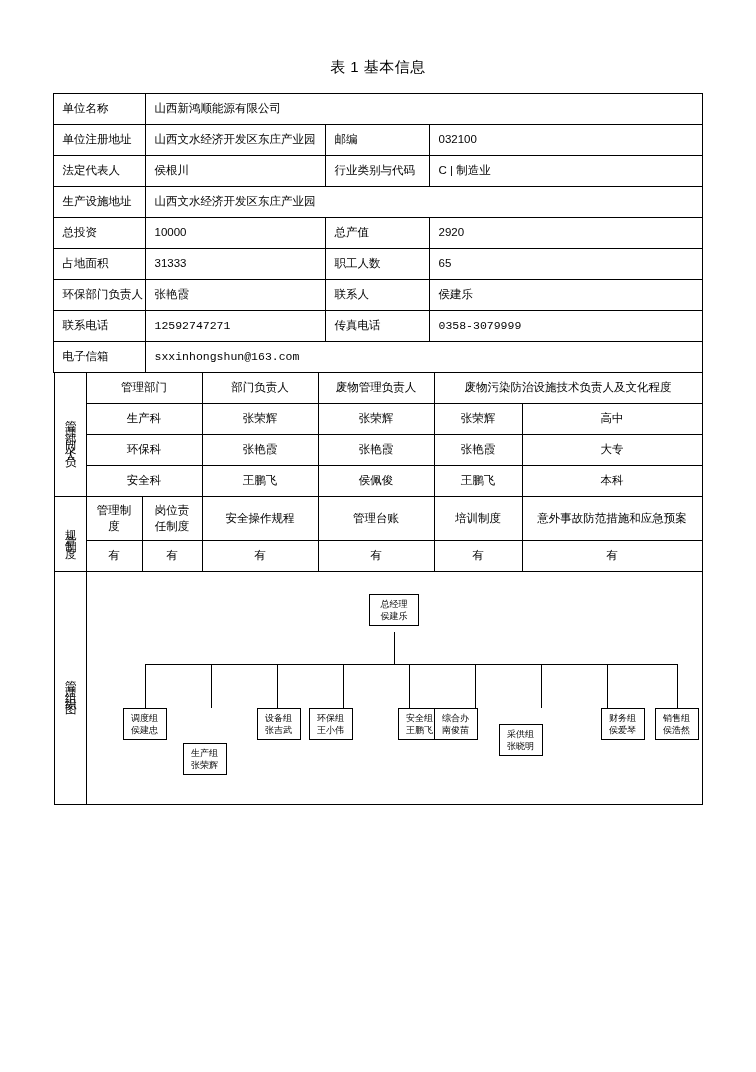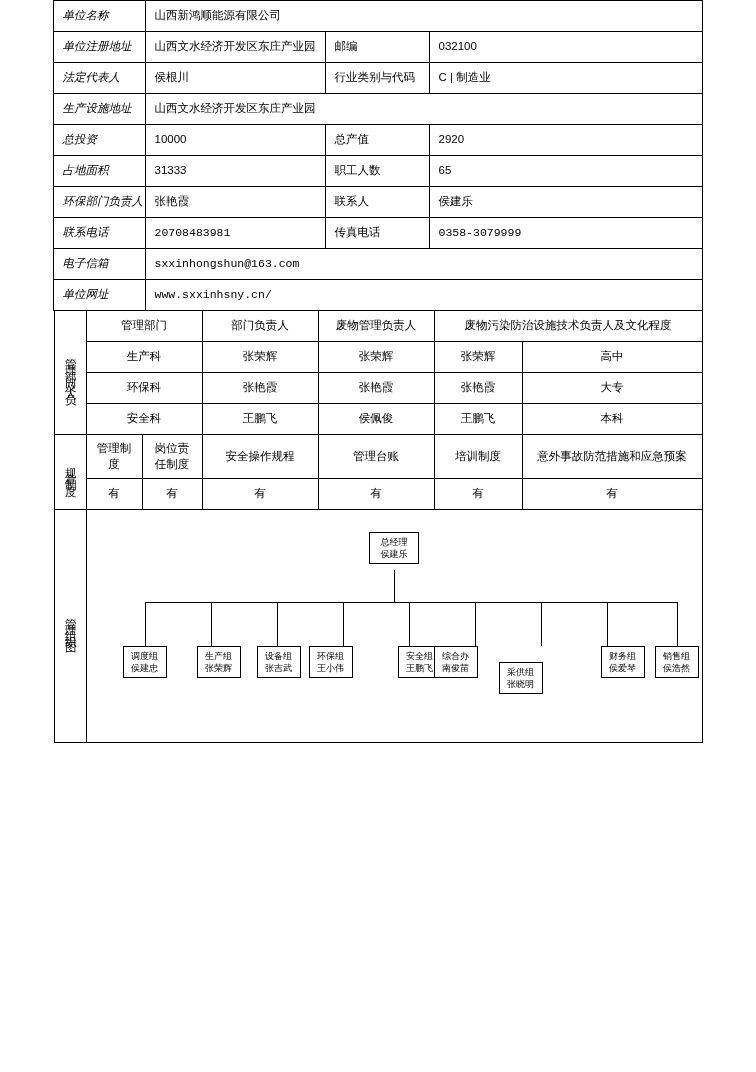--- a/index.html
+++ b/index.html
@@ -39,21 +39,20 @@
     border: 1px solid #000;
     font-size: 11.5px;
     padding: 6px 8px;
     vertical-align: middle;
     line-height: 1.35;
     height: 18px;
   }
   td.label {
     width: 88px;
     white-space: nowrap;
-    font-style: italic;
   }
   td.label2 {
     width: 100px;
     white-space: nowrap;
   }
   .vert {
     writing-mode: vertical-rl;
     text-orientation: upright;
     letter-spacing: 6px;
     font-size: 11.5px;
@@ -117,20 +116,21 @@
     width: 1px;
     top: 76px;
     height: 44px;
   }
 </style>
 </head>
 <body>
 
 <div class="page">
 
+  <div class="page-title">表 1 基本信息</div>
 
   <table class="main">
     <colgroup>
       <col style="width:92px">
       <col style="width:180px">
       <col style="width:104px">
       <col style="width:272px">
     </colgroup>
     <tbody>
 
@@ -174,34 +174,30 @@
 
       <tr>
         <td class="label">环保部门负责人</td>
         <td>张艳霞</td>
         <td class="label2">联系人</td>
         <td>侯建乐</td>
       </tr>
 
       <tr>
         <td class="label">联系电话</td>
-        <td class="mono">20708483981</td>
+        <td class="mono">12592747271</td>
         <td class="label2">传真电话</td>
         <td class="mono">0358-3079999</td>
       </tr>
 
       <tr>
         <td class="label">电子信箱</td>
         <td colspan="3" class="mono">sxxinhongshun@163.com</td>
       </tr>
 
-      <tr>
-        <td class="label">单位网址</td>
-        <td colspan="3" class="mono">www.sxxinhsny.cn/</td>
-      </tr>
     </tbody>
   </table>
 
   <table class="main" style="margin-top:-1px">
     <colgroup>
       <col style="width:32px">
       <col style="width:116px">
       <col style="width:116px">
       <col style="width:116px">
       <col style="width:88px">
@@ -302,21 +298,21 @@
             <div class="org-line vdrop" style="left:306px;"></div>
             <div class="org-line vdrop" style="left:372px;"></div>
             <div class="org-line vdrop" style="left:438px;"></div>
             <div class="org-line vdrop" style="left:504px;"></div>
             <div class="org-line vdrop" style="left:574px; height:76px;"></div>
 
             <div class="org-box leaf" style="left:20px;">
               <div>调度组</div>
               <div>侯建忠</div>
             </div>
-            <div class="org-box leaf" style="left:94px;">
+            <div class="org-box leaf" style="left:80px;margin-top:35px;">
               <div>生产组</div>
               <div>张荣辉</div>
             </div>
             <div class="org-box leaf" style="left:154px;">
               <div>设备组</div>
               <div>张吉武</div>
             </div>
             <div class="org-box leaf" style="left:206px;">
               <div>环保组</div>
               <div>王小伟</div>

